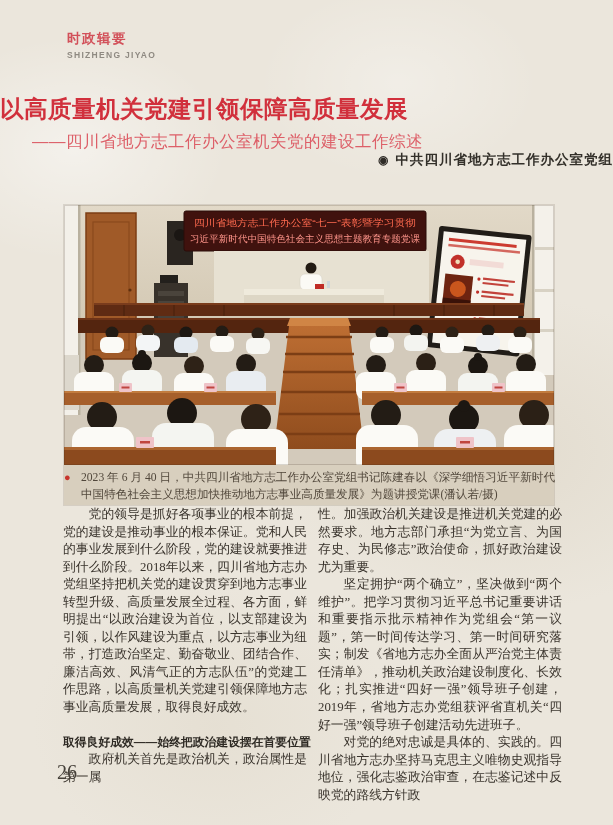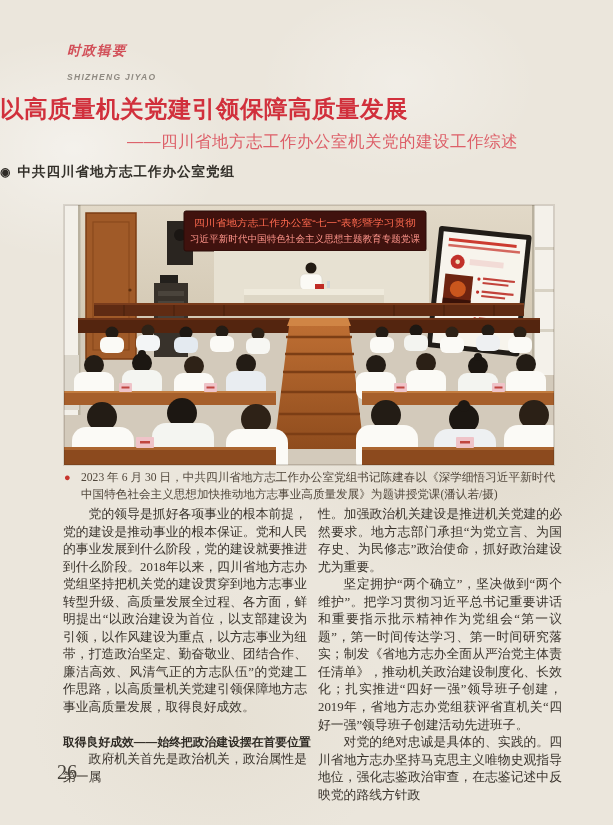--- a/index.html
+++ b/index.html
@@ -12,46 +12,46 @@
   }
   .page{
     position:absolute;inset:0;
     background-color:#ebe6dc;
     background-image:
       radial-gradient(ellipse 220px 160px at 12% 18%, rgba(255,255,255,0.45), transparent 70%),
       radial-gradient(ellipse 320px 220px at 82% 55%, rgba(213,204,186,0.40), transparent 72%),
       radial-gradient(ellipse 260px 200px at 35% 88%, rgba(219,211,194,0.35), transparent 70%),
       radial-gradient(ellipse 200px 140px at 65% 10%, rgba(255,255,255,0.30), transparent 70%);
   }
-  .masthead{position:absolute;left:67px;top:42px;font-style:italic;}
+  .masthead{position:absolute;left:67px;top:30px;}
   .masthead-cn{
     font-family:"Liberation Sans",sans-serif;font-weight:700;
     font-size:13.5px;color:#d25059;letter-spacing:1.5px;
   }
   .masthead-en{
     font-family:"Liberation Sans",sans-serif;font-weight:600;
-    font-size:8.5px;color:#8f8a82;letter-spacing:1.3px;margin-top:12px;
+    font-size:8.5px;color:#8f8a82;letter-spacing:1.3px;margin-top:2px;
   }
   .art-title{
     position:absolute;left:0;right:0;top:93px;
     font-family:"Liberation Sans",sans-serif;font-weight:700;
     font-size:23.5px;color:#d1303c;letter-spacing:0.5px;
   }
   .art-subtitle{
-    position:absolute;left:0;right:0;top:131px;text-align:center;
+    position:absolute;left:0;right:0;top:131px;
     font-family:"Liberation Sans",sans-serif;font-weight:400;
     font-size:16.5px;color:#dd5f68;letter-spacing:0.5px;padding-left:32px;
   }
   .art-author{
-    position:absolute;left:0;right:0;top:163px;text-align:left;
+    position:absolute;left:0;right:0;top:151px;text-align:right;
     font-size:13.5px;font-weight:700;color:#33302a;letter-spacing:1px;
   }
   .art-author .bullet{font-size:12px;color:#2e2b26;margin-right:6px;}
   .photo-wrap{
-    position:absolute;left:64px;top:205px;width:490px;height:260px;
+    position:absolute;left:64px;top:205px;width:490px;height:300px;
     box-shadow:0 0 0 1px rgba(90,75,55,0.15);
     background:#d8cfbe;
   }
   .photo-wrap svg{display:block;}
   .caption{
     position:absolute;left:64px;top:469px;width:491px;
     font-size:11.6px;line-height:17px;color:#51473b;
     text-align:justify;padding-left:17px;box-sizing:border-box;
   }
   .caption .cap-bullet{
@@ -337,21 +337,21 @@
           <rect x="76" y="236" width="10" height="2.5" fill="#c04540"></rect>
         <rect x="392" y="232" width="18" height="11" rx="1" fill="#efc3c8"></rect>
           <rect x="396" y="236" width="10" height="2.5" fill="#c04540"></rect>
       </g>
 
       <rect x="0.5" y="0.5" width="489" height="259" fill="none" stroke="rgba(60,45,25,0.18)" stroke-width="1"></rect>
     </svg>
   </div>
 
   <div class="caption">
-    <span class="cap-bullet">●</span><span>2023 年 6 月 30 日，中共四川省地方志工作办公室党组书记陈建春以《深学细悟习近平新时代中国特色社会主义思想加快推动地方志事业高质量发展》为题讲授党课(潘认若/摄)</span>
+    <span class="cap-bullet">●</span><span>2023 年 6 月 40 日，中共四川省地方志工作办公室党组书记陈建春以《深学细悟习近平新时代中国特色社会主义思想加快推动地方志事业高质量发展》为题讲授党课(潘认若/摄)</span>
   </div>
 
   <div class="body-cols">
     <div class="col">
       <p class="body-p">党的领导是抓好各项事业的根本前提，党的建设是推动事业的根本保证。党和人民的事业发展到什么阶段，党的建设就要推进到什么阶段。2018年以来，四川省地方志办党组坚持把机关党的建设贯穿到地方志事业转型升级、高质量发展全过程、各方面，鲜明提出“以政治建设为首位，以支部建设为引领，以作风建设为重点，以方志事业为纽带，打造政治坚定、勤奋敬业、团结合作、廉洁高效、风清气正的方志队伍”的党建工作思路，以高质量机关党建引领保障地方志事业高质量发展，取得良好成效。</p>
       <h4 class="body-h">取得良好成效——始终把政治建设摆在首要位置</h4>
       <p class="body-p">政府机关首先是政治机关，政治属性是第一属</p>
     </div>
     <div class="col">
       <p class="body-p cont">性。加强政治机关建设是推进机关党建的必然要求。地方志部门承担“为党立言、为国存史、为民修志”政治使命，抓好政治建设尤为重要。</p>

